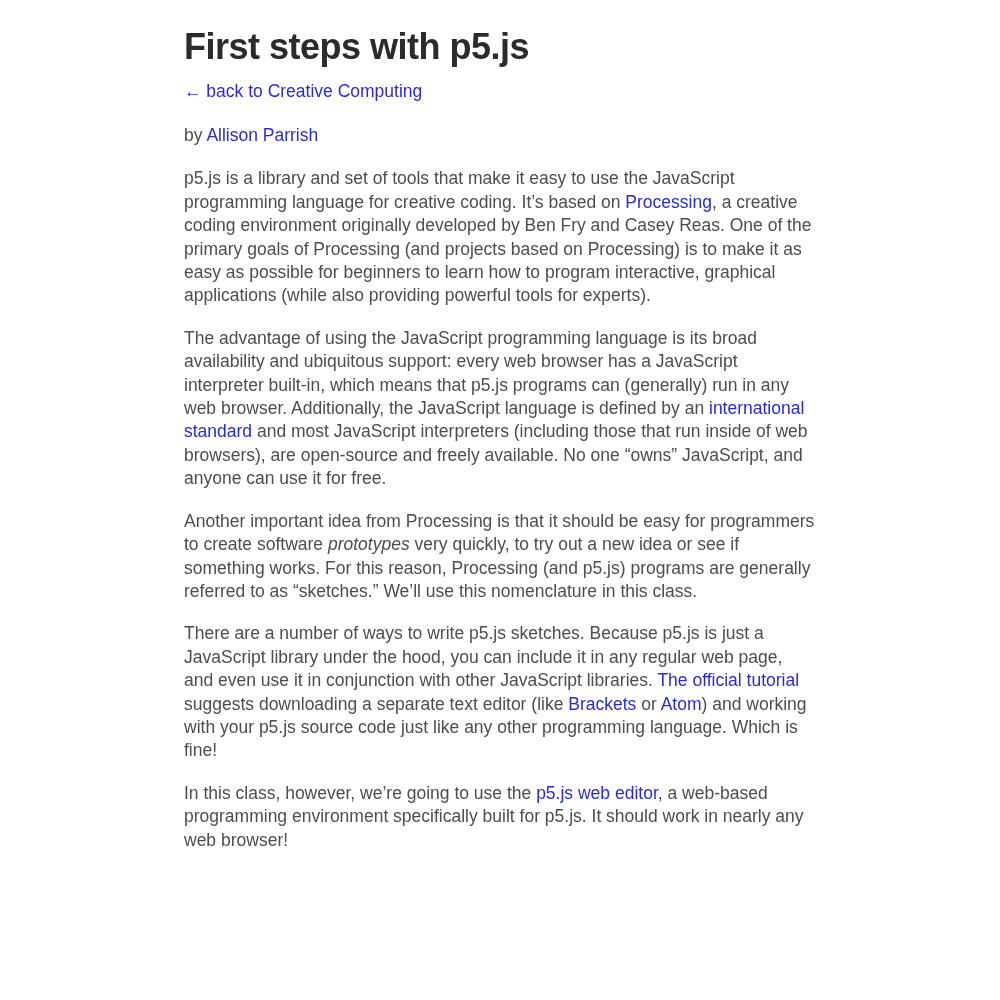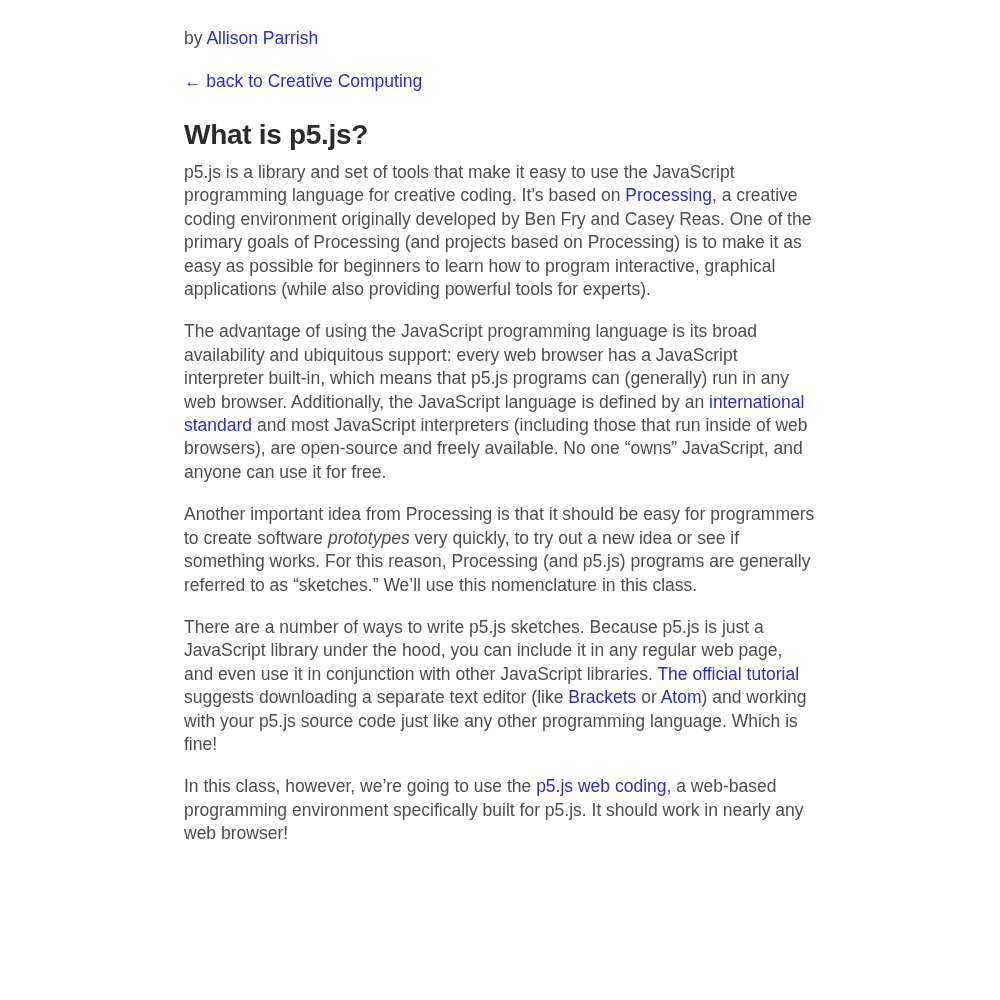--- a/index.html
+++ b/index.html
@@ -54,31 +54,31 @@
     margin: 0 0 20px 0;
   }
   em {
   }
 </style>
 </head>
 <body>
 
 <div class="page">
 
+  <h1>First steps with p5.js</h1>
+
+  <div class="line back-link-row">
+    <a>← back to Creative Computing</a>
+  </div>
 
   <div class="line byline-row">
     <span>by </span><a>Allison Parrish</a>
   </div>
 
-  <div class="line back-link-row">
-    <a>← back to Creative Computing</a>
-  </div>
 
-
-  <h2>What is p5.js?</h2>
   <p>p5.js is a library and set of tools that make it easy to use the JavaScript programming language for creative coding. It’s based on <a>Processing</a>, a creative coding environment originally developed by Ben Fry and Casey Reas. One of the primary goals of Processing (and projects based on Processing) is to make it as easy as possible for beginners to learn how to program interactive, graphical applications (while also providing powerful tools for experts).</p>
   <p>The advantage of using the JavaScript programming language is its broad availability and ubiquitous support: every web browser has a JavaScript interpreter built-in, which means that p5.js programs can (generally) run in any web browser. Additionally, the JavaScript language is defined by an <a>international standard</a> and most JavaScript interpreters (including those that run inside of web browsers), are open-source and freely available. No one “owns” JavaScript, and anyone can use it for free.</p>
   <p>Another important idea from Processing is that it should be easy for programmers to create software <em>prototypes</em> very quickly, to try out a new idea or see if something works. For this reason, Processing (and p5.js) programs are generally referred to as “sketches.” We’ll use this nomenclature in this class.</p>
 
   <p>There are a number of ways to write p5.js sketches. Because p5.js is just a JavaScript library under the hood, you can include it in any regular web page, and even use it in conjunction with other JavaScript libraries. <a>The official tutorial</a> suggests downloading a separate text editor (like <a>Brackets</a> or <a>Atom</a>) and working with your p5.js source code just like any other programming language. Which is fine!</p>
-  <p>In this class, however, we’re going to use the <a>p5.js web coding</a>, a web-based programming environment specifically built for p5.js. It should work in nearly any web browser!</p>
+  <p>In this class, however, we’re going to use the <a>p5.js web editor</a>, a web-based programming environment specifically built for p5.js. It should work in nearly any web browser!</p>
 
 </div>
 
 </body></html>

